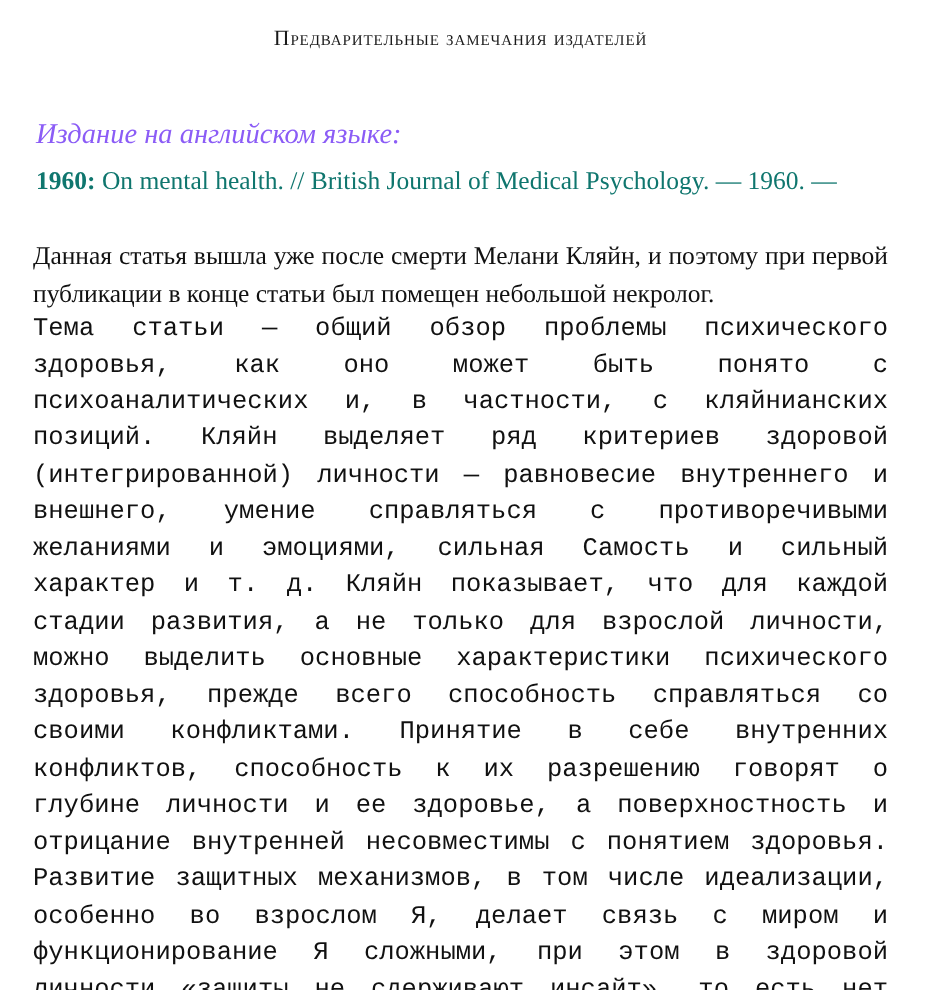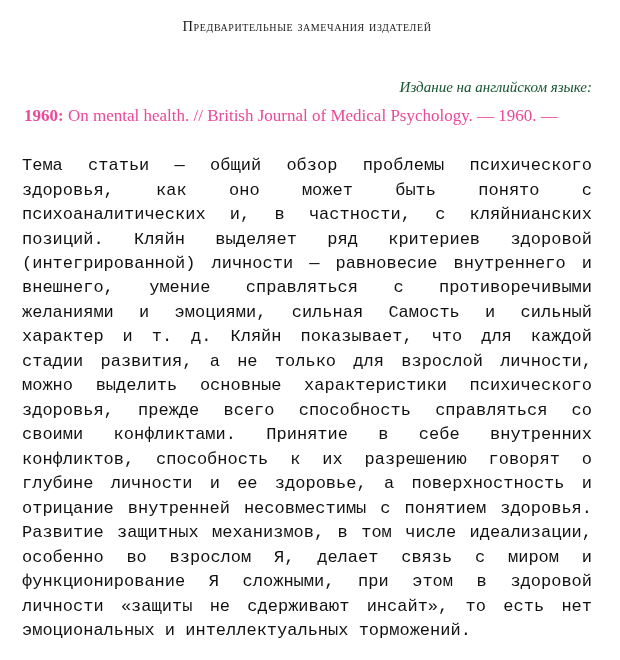--- a/index.html
+++ b/index.html
@@ -26,30 +26,29 @@
     font-size: 14.5px;
     letter-spacing: 0.6px;
     font-variant: small-caps;
     text-transform: none;
     color: #1a1a1a;
     margin: 0 0 44px 0;
     font-family: "Liberation Serif", serif;
   }
   .src-label {
     font-style: italic;
-    font-size: 15px;
+    font-size: 19px;
     margin: 0 0 8px 2px;
-    color: #14532d;
-    text-align: right;
+    color: #8b5cf6;
   }
   .citation {
     font-size: 17px;
     line-height: 1.42;
     margin: 0 0 26px 2px;
-    color: #ec4899;
+    color: #0f766e;
   }
   .citation .yr {
     font-weight: bold;
   }
   .citation .line2 {
     display: block;
   }
   .body-text p {
     font-size: 17px;
     line-height: 1.44;
@@ -84,20 +83,21 @@
   <div class="running-head">Предварительные замечания издателей</div>
 
   <div class="src-label">Издание на английском языке:</div>
 
   <div class="citation">
     <span class="yr">1960:</span>
     <span>On mental health. // British Journal of Medical Psychology. — 1960. —</span>
   </div>
 
   <div class="body-text">
+    <p class="first">Данная статья вышла уже после смерти Мелани Кляйн, и поэтому при первой публикации в конце статьи был помещен небольшой некролог.</p>
     <p class="cont">Тема статьи — общий обзор проблемы психического здоровья, как оно может быть понято с психоаналитических и, в частности, с кляйнианских позиций. Кляйн выделяет ряд критериев здоровой (интегрированной) личности — равновесие внутреннего и внешнего, умение справляться с противоречивыми желаниями и эмоциями, сильная Самость и сильный характер и т. д. Кляйн показывает, что для каждой стадии развития, а не только для взрослой личности, можно выделить основные характеристики психического здоровья, прежде всего способность справляться со своими конфликтами. Принятие в себе внутренних конфликтов, способность к их разрешению говорят о глубине личности и ее здоровье, а поверхностность и отрицание внутренней несовместимы с понятием здоровья. Развитие защитных механизмов, в том числе идеализации, особенно во взрослом Я, делает связь с миром и функционирование Я сложными, при этом в здоровой личности «защиты не сдерживают инсайт», то есть нет эмоциональных и интеллектуальных торможений.</p>
   </div>
 
   <div class="tail">
     <div>Перевод с английского М.Л. Мельниковой.</div>
     <div>На русском языке публикуется впервые.</div>
   </div>
 
 </div>
 

